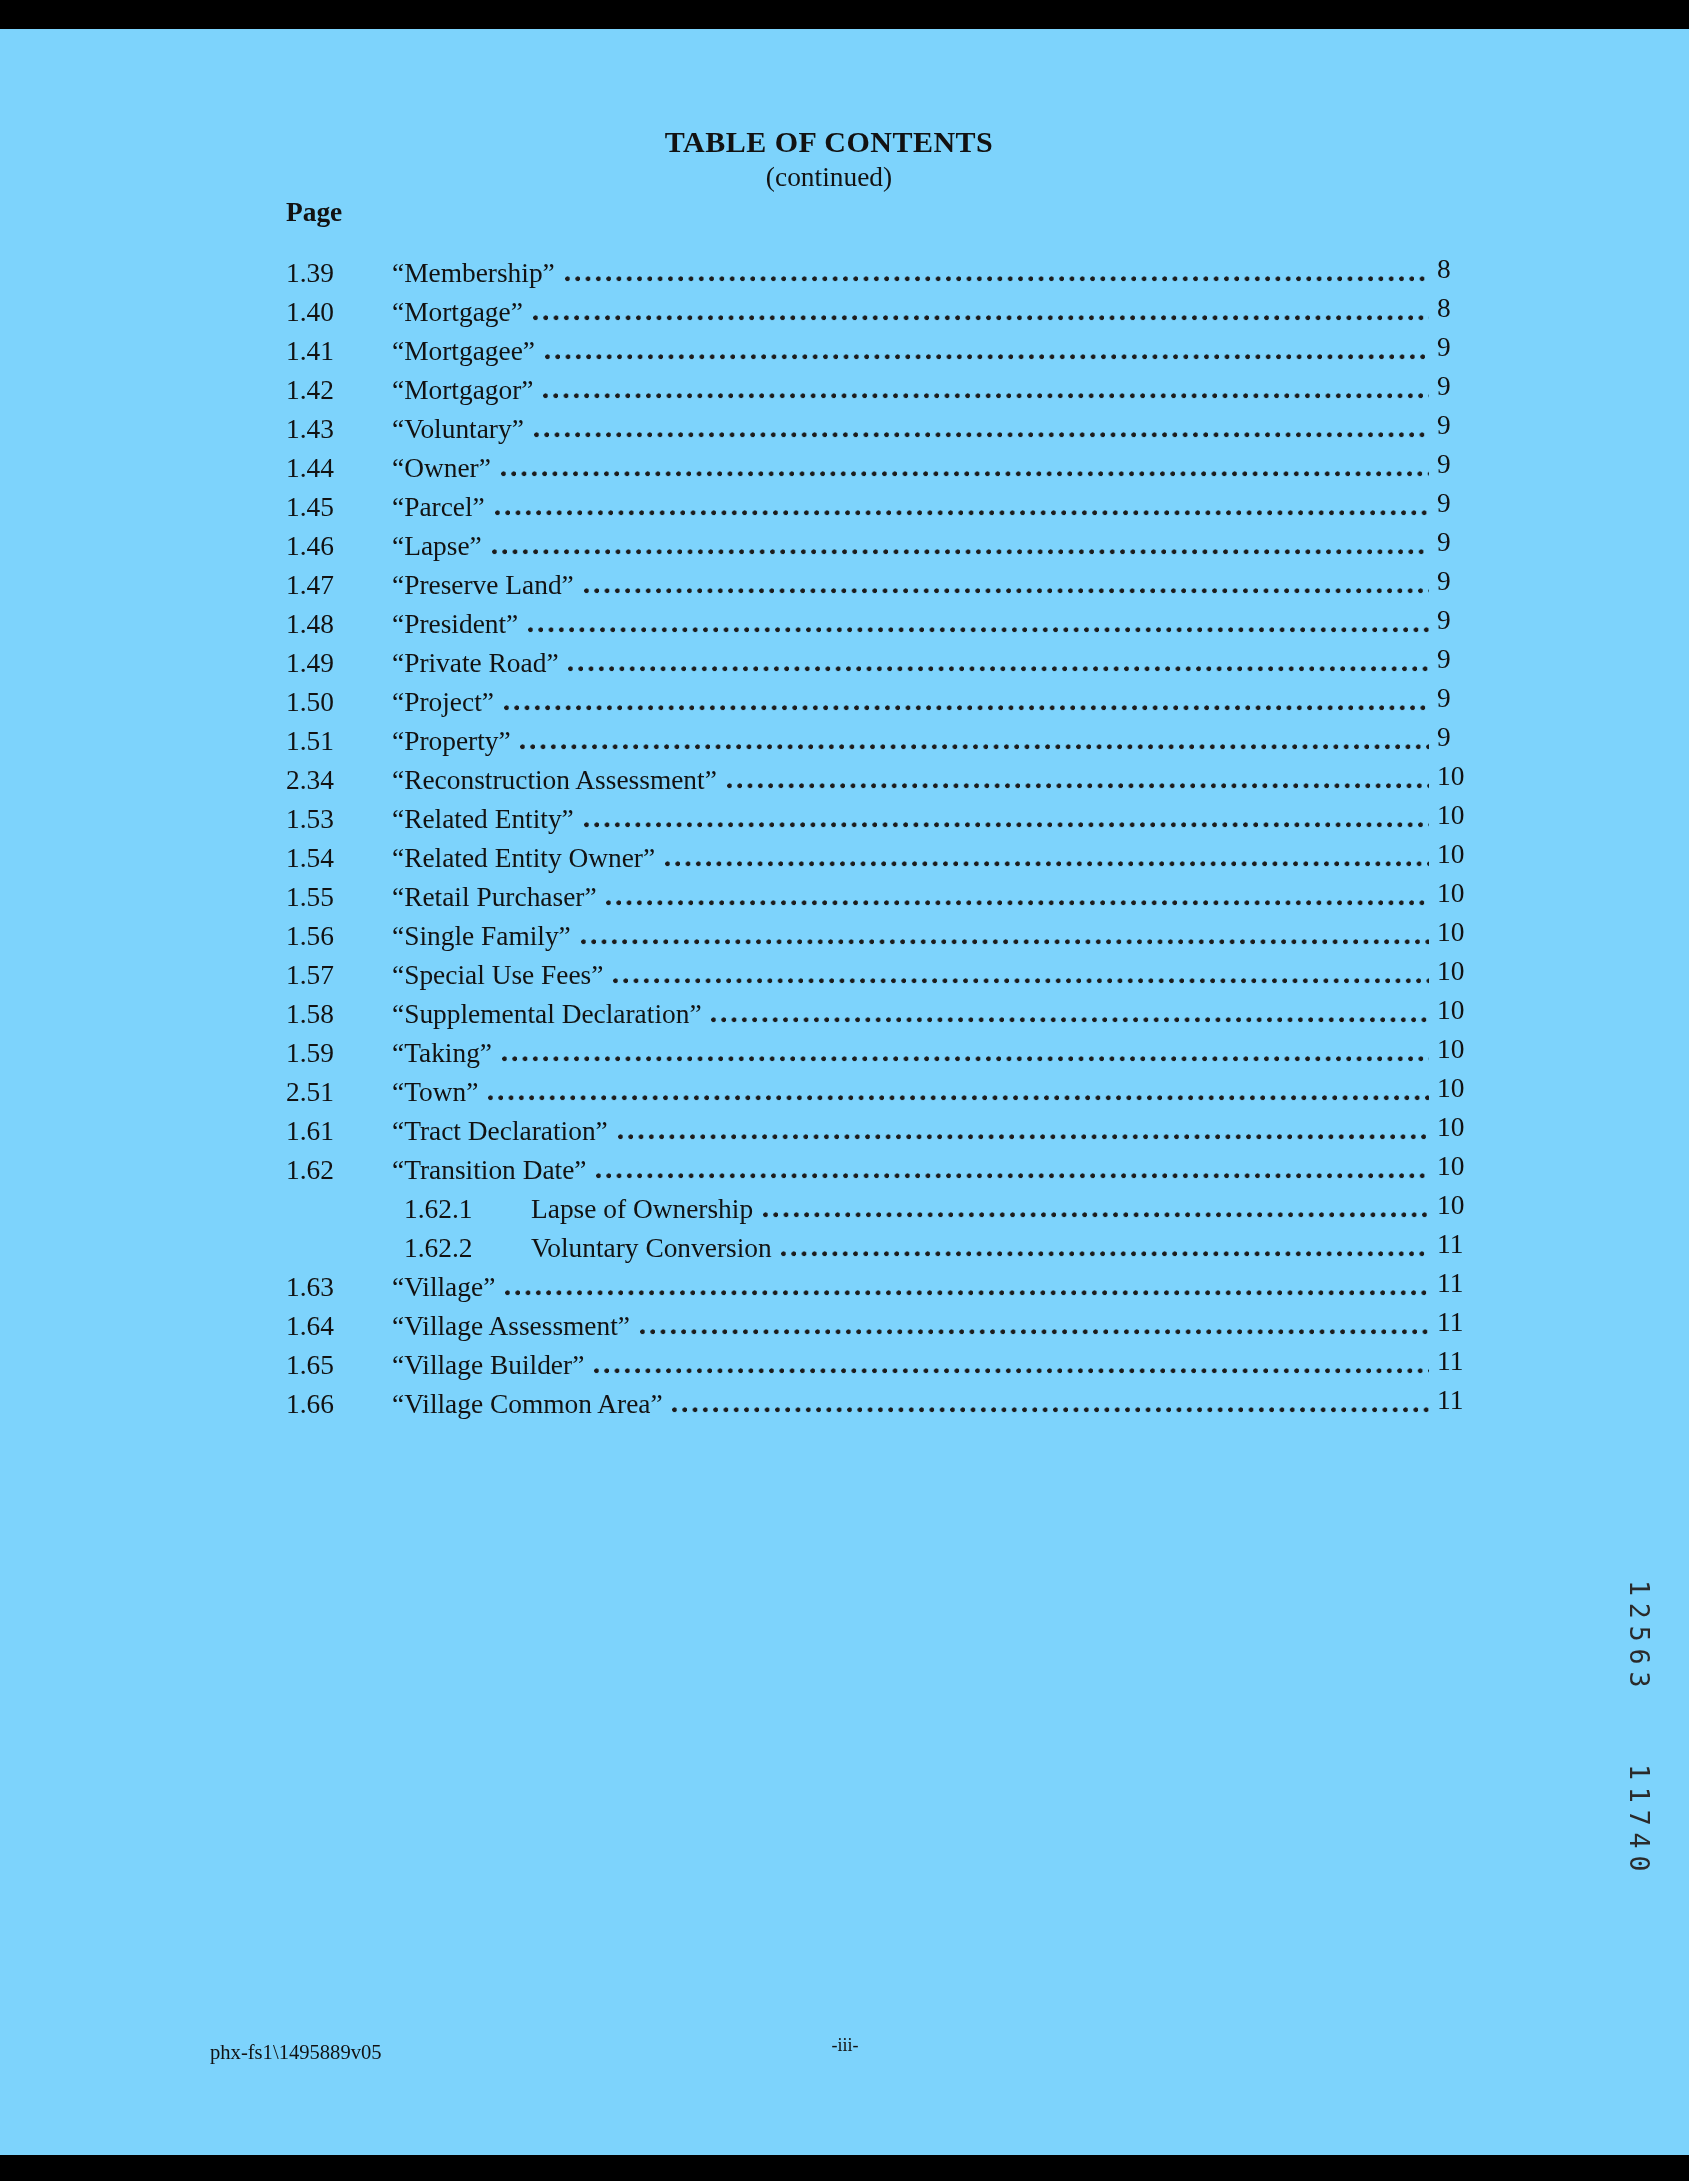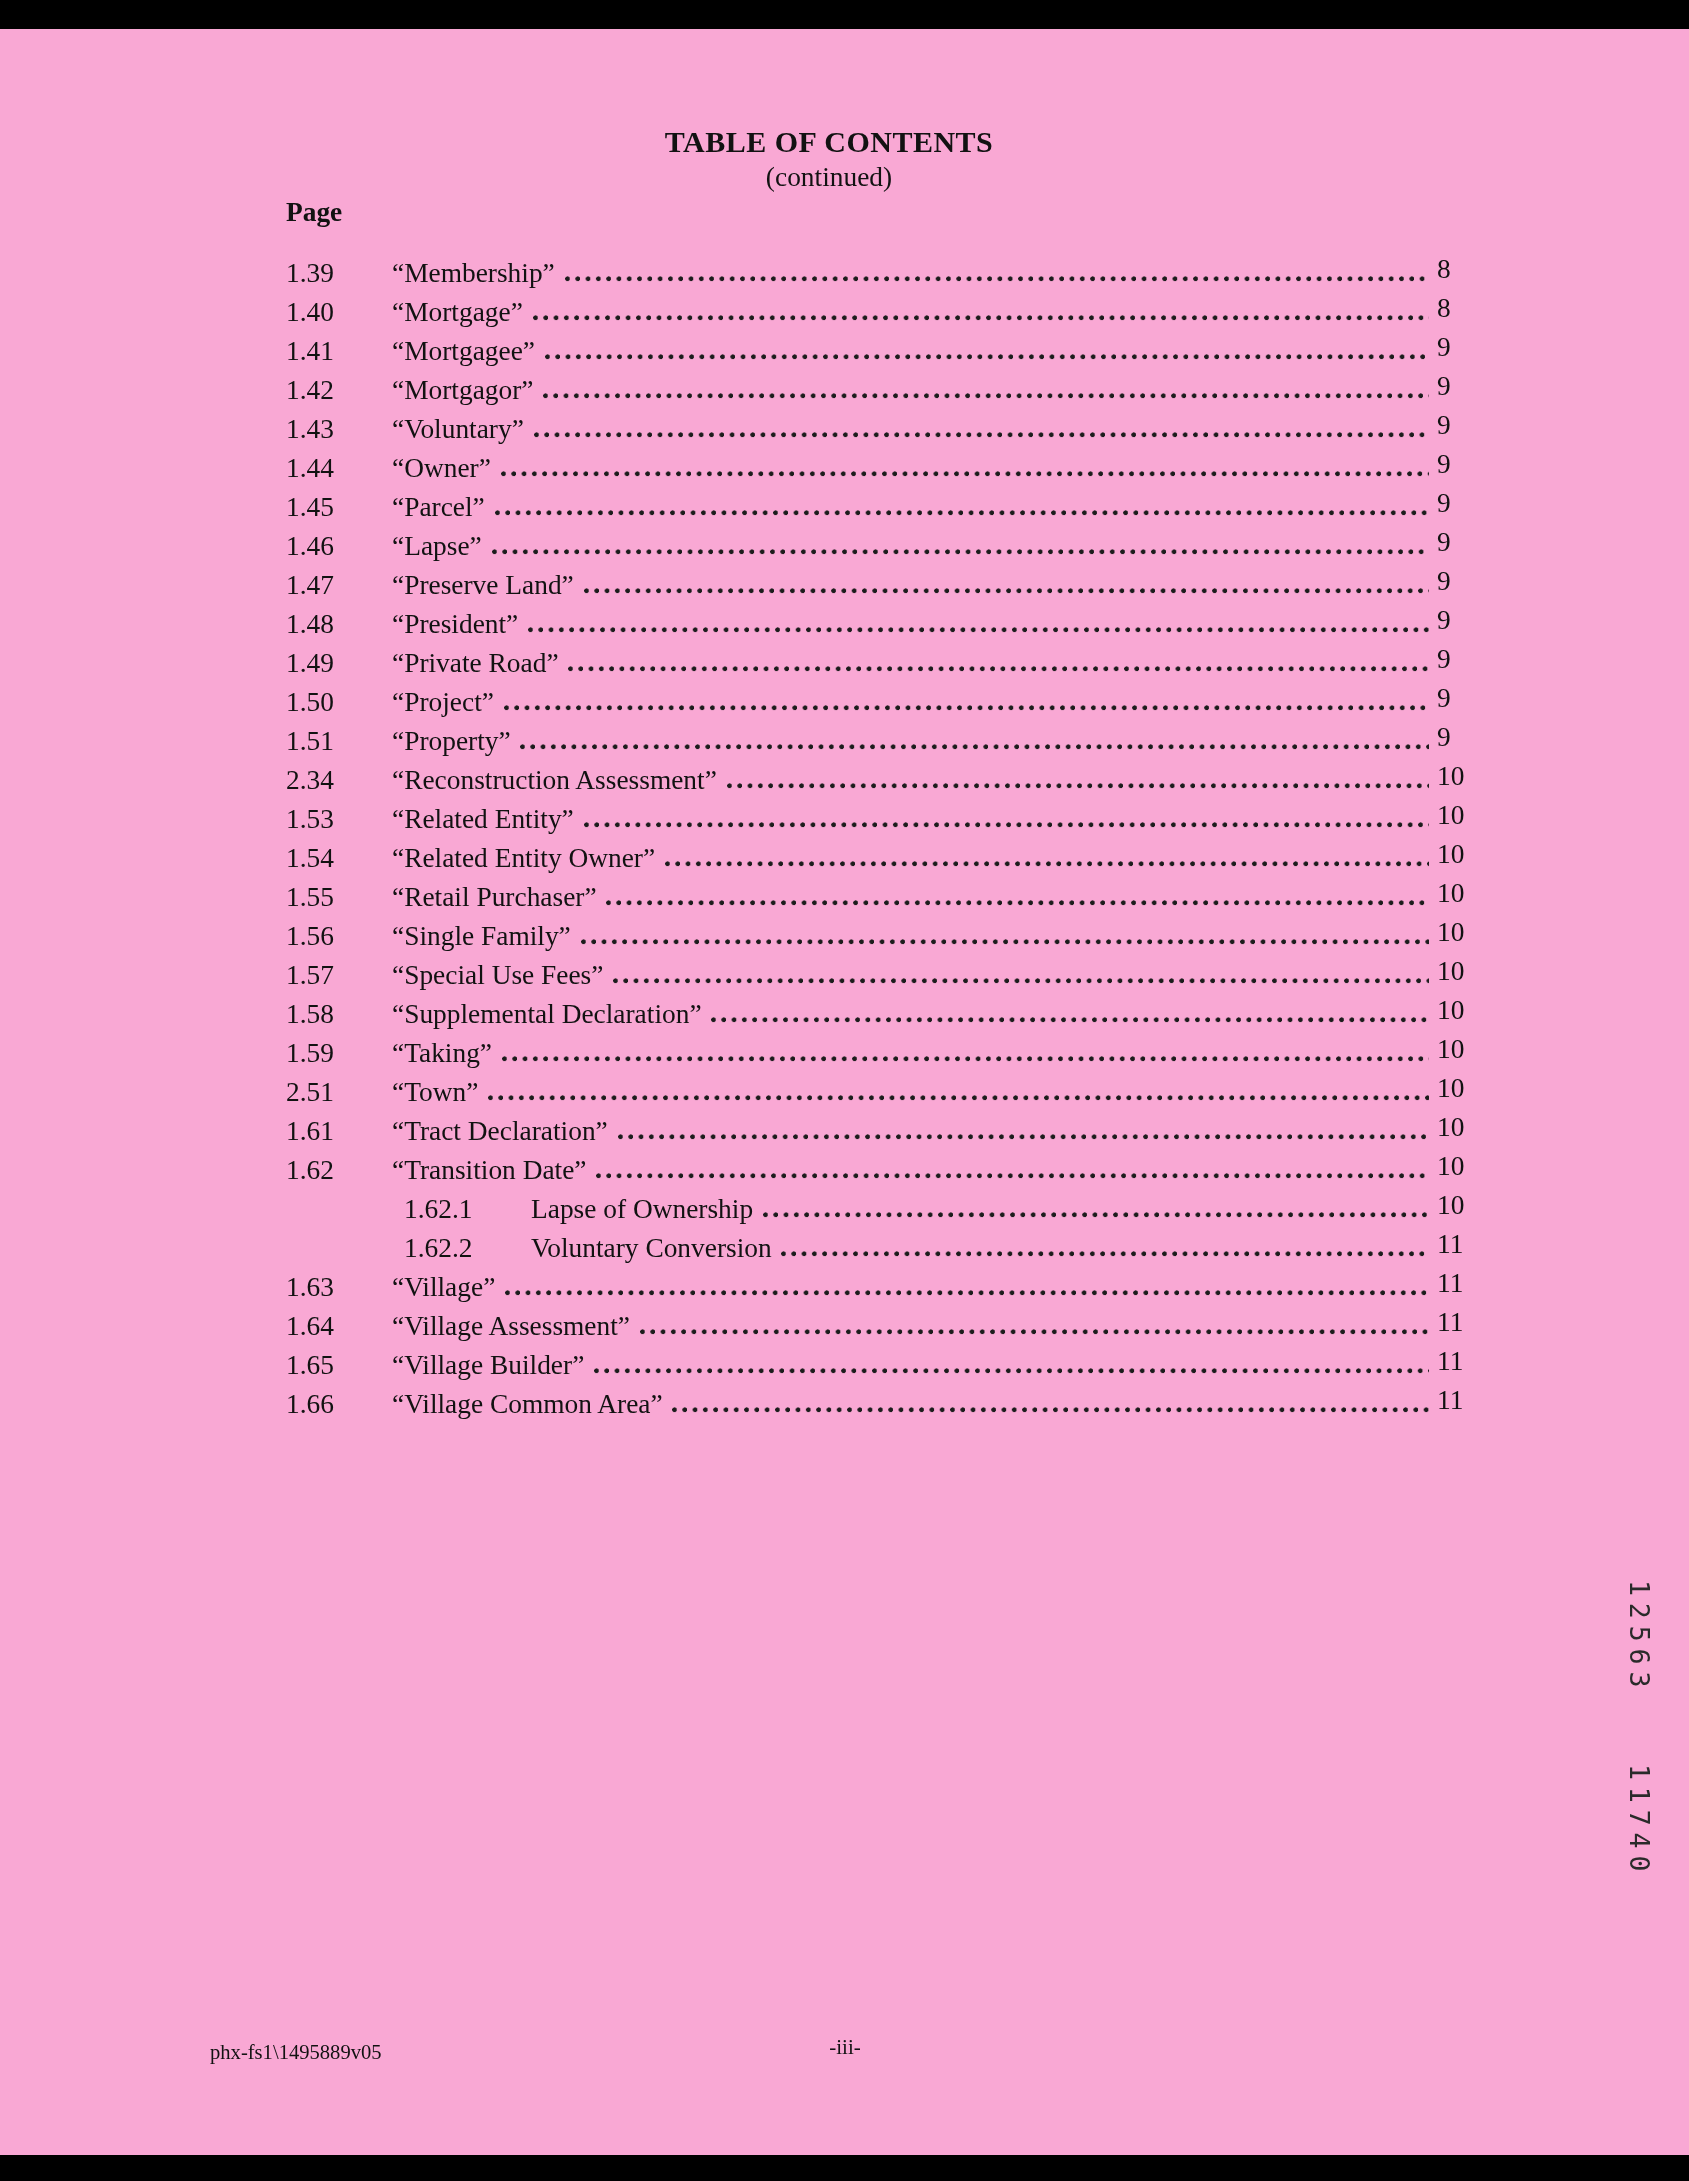--- a/index.html
+++ b/index.html
@@ -1,20 +1,20 @@
 <!DOCTYPE html>
 <html><head>
 <meta charset="utf-8">
 <style>
   html, body { margin: 0; padding: 0; background: #e8e8e8; }
   .page {
     position: relative;
     width: 1690px;
     height: 2182px;
-    background: #f9a8d4;
+    background: #7dd3fc;
     font-family: "Liberation Serif", serif;
     color: #121212;
     overflow: hidden;
   }
   .topbar {
     position: absolute; top: 0; left: 0;
     width: 100%; height: 29px; background: #000;
   }
   .bottombar {
     position: absolute; bottom: 0; left: 0;
@@ -86,21 +86,21 @@
   .footer-ref {
     position: absolute;
     left: 210px; top: 2041px;
     font-size: 20.6px;
   }
   .footer-page {
     position: absolute;
     left: 0; top: 2035px;
     width: 100%;
     text-align: center;
-    font-size: 21px;
+    font-size: 18px;
   }
 </style>
 </head>
 <body>
 
 <div class="page">
   <div class="topbar"></div>
 
   <div class="content">
     <div class="title">TABLE OF CONTENTS</div>

